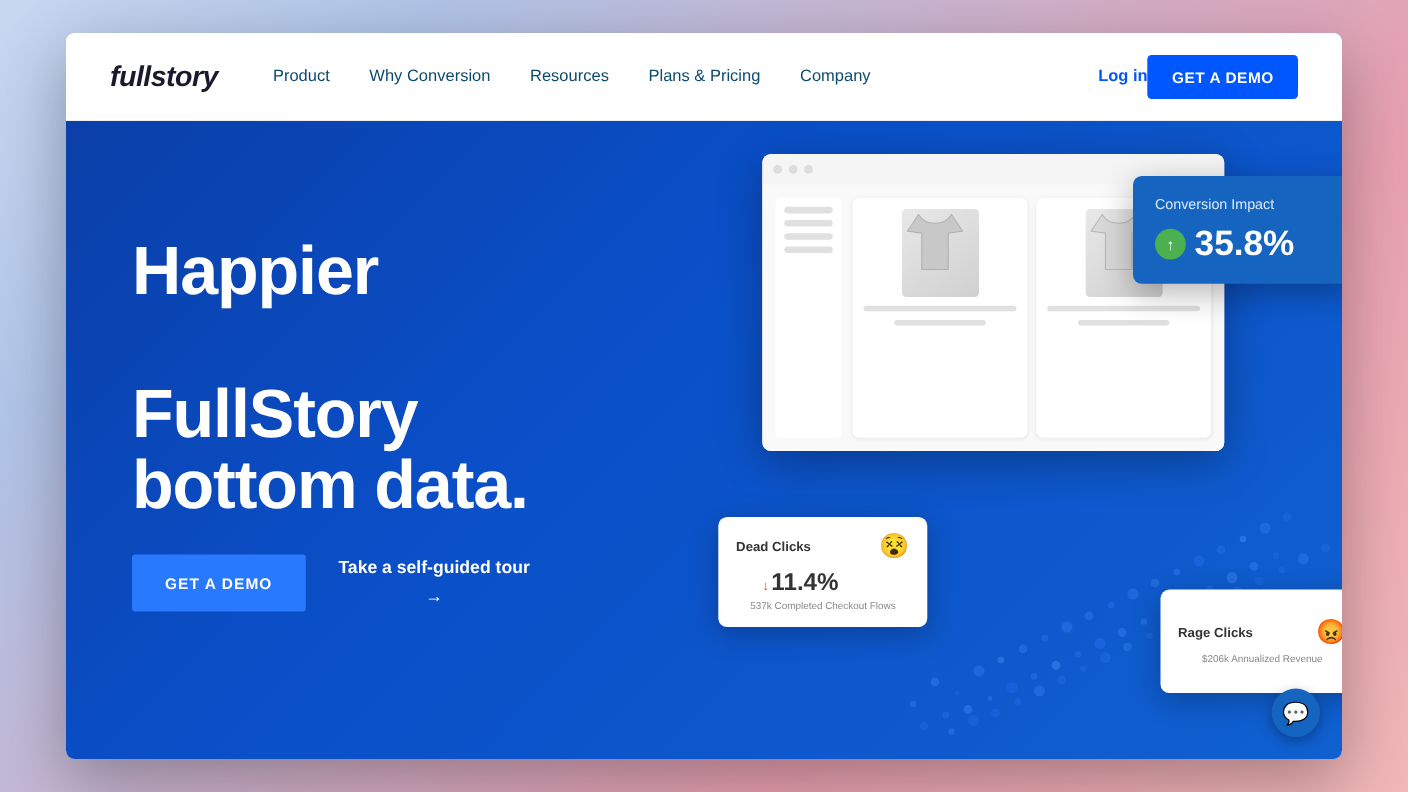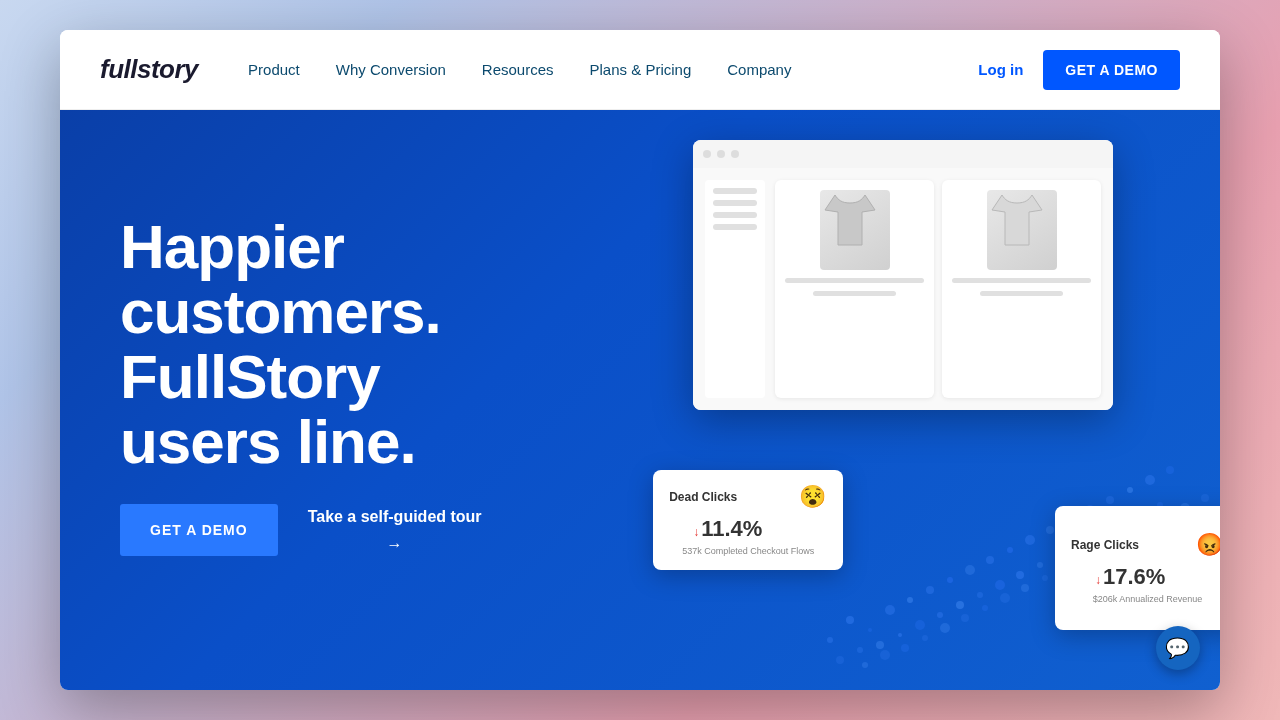--- a/index.html
+++ b/index.html
@@ -49,21 +49,20 @@
     .nav-link {
       font-size: 15px;
       color: #0c4a6e;
       text-decoration: none;
       font-weight: 500;
       cursor: pointer;
     }
     .nav-actions {
       display: flex;
       align-items: center;
-      gap: 20px;
     }
     .login-link {
       font-size: 15px;
       color: #0057ff;
       font-weight: 600;
       cursor: pointer;
       text-decoration: none;
     }
     .demo-btn {
       background: #0057ff;
@@ -360,23 +359,23 @@
       <a class="login-link">Log in</a>
       <button class="demo-btn">GET A DEMO</button>
     </div>
   </nav>
 
   <div class="hero">
 
     <div class="hero-left">
       <h1 class="hero-headline">
         <span>Happier</span><br>
-        <span>customers.</span><br>
+        <br>
         <span>FullStory</span><br>
-        <span>users line.</span>
+        <span>bottom data.</span>
       </h1>
       <div class="hero-actions">
         <button class="hero-demo-btn">GET A DEMO</button>
         <a class="hero-tour-link">
           <span>Take a self-guided tour</span>
           <span>→</span>
         </a>
       </div>
     </div>
 
@@ -472,40 +471,44 @@
             <circle cx="335" cy="158" r="3" fill="#5599ff" opacity="0.4"></circle>
             <circle cx="355" cy="148" r="5" fill="#4488ff" opacity="0.3"></circle>
             <circle cx="375" cy="138" r="4" fill="#3377ff" opacity="0.4"></circle>
             <circle cx="395" cy="128" r="3" fill="#4488ff" opacity="0.3"></circle>
             <circle cx="415" cy="118" r="5" fill="#5599ff" opacity="0.4"></circle>
             <circle cx="435" cy="108" r="4" fill="#4488ff" opacity="0.3"></circle>
           </g>
         </svg>
       </div>
 
+      <div class="conversion-card">
+        <div class="conversion-label">Conversion Impact</div>
+        <div class="conversion-value">
+          <div class="up-arrow">↑</div>
+          <div class="conversion-pct">35.8%</div>
+        </div>
+      </div>
 
       <div class="dead-clicks-card">
         <div class="card-header-row">
           <span class="card-title">Dead Clicks</span>
           <span class="emoji-icon">😵</span>
         </div>
         <div class="card-value down">
           <span class="down-arrow-sm">↓</span><span>11.4%</span>
         </div>
         <div class="card-sub">537k Completed Checkout Flows</div>
       </div>
 
       <div class="rage-clicks-card">
         <div class="card-header-row">
           <span class="card-title">Rage Clicks</span>
           <span class="emoji-icon">😡</span>
         </div>
-        <div class="card-value down">
-          <span class="down-arrow-sm">↓</span><span>17.6%</span>
-        </div>
         <div class="card-sub">$206k Annualized Revenue</div>
       </div>
 
       <div class="chat-bubble">
         <span class="chat-icon">💬</span>
       </div>
     </div>
   </div>
 </div>
 

